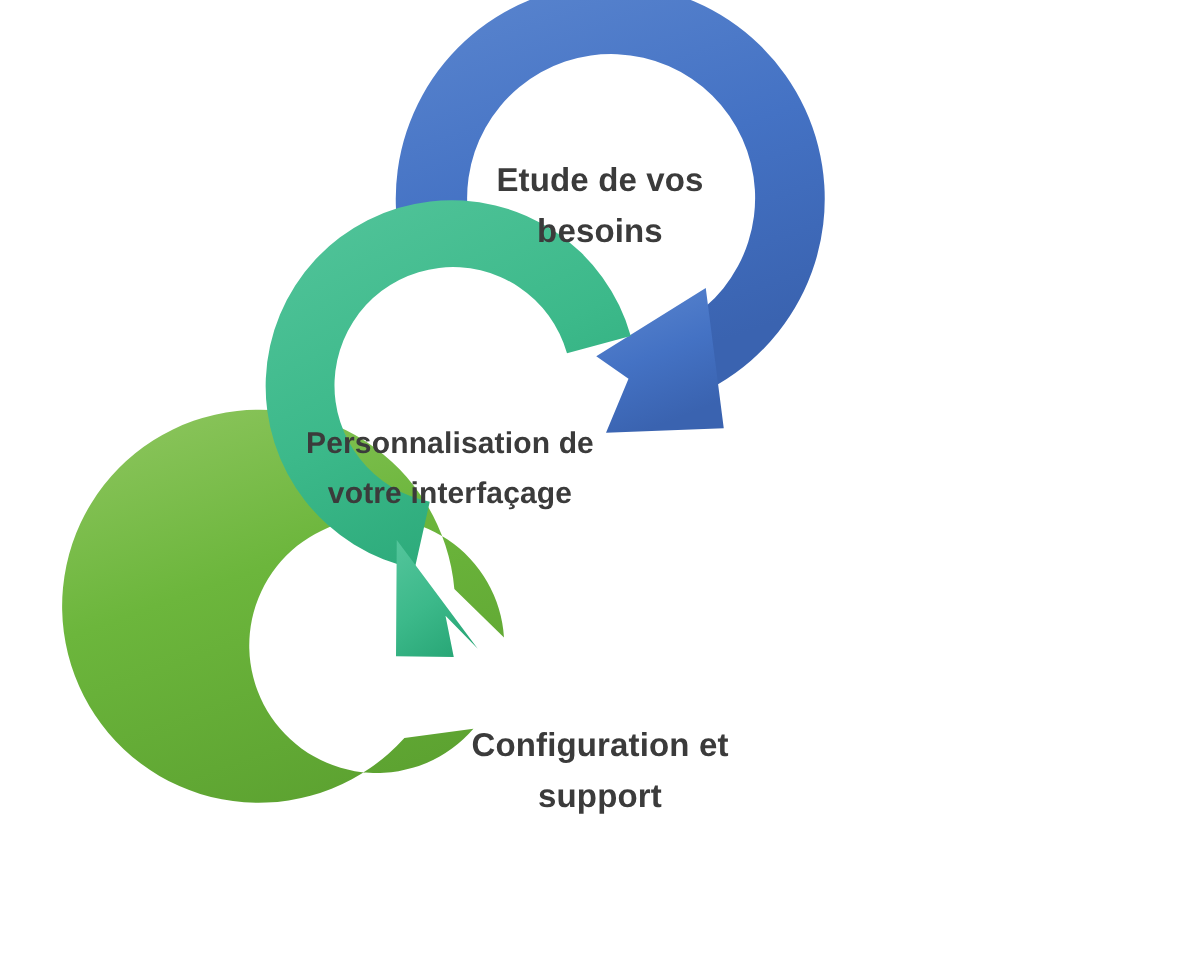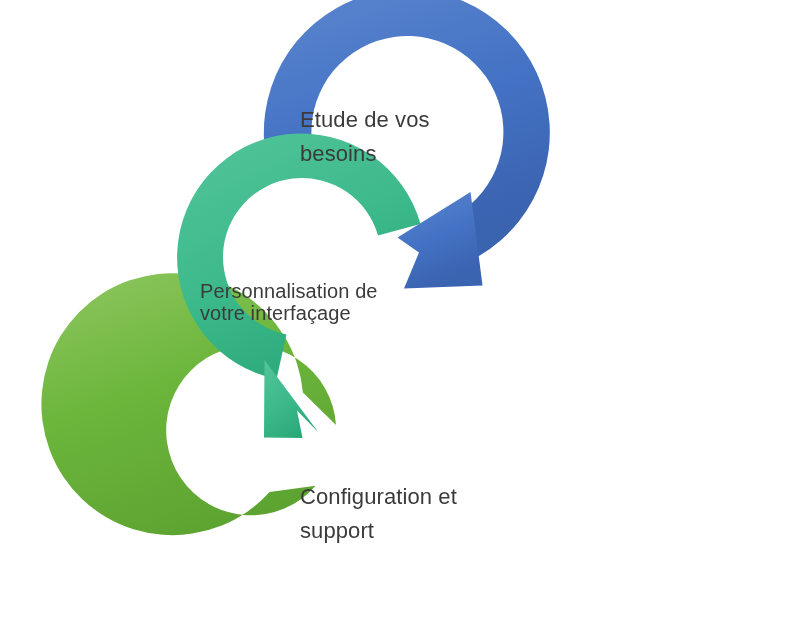--- a/index.html
+++ b/index.html
@@ -22,40 +22,41 @@
   #diagram-svg {
     position: absolute;
     left: 0;
     top: 0;
     width: 800px;
     height: 640px;
     display: block;
   }
   .ring-label {
     position: absolute;
+    text-align: center;
     color: #3b3b3b;
     font-family: "Liberation Sans", sans-serif;
     font-size: 22px;
     line-height: 34px;
-    font-weight: 400;
+    font-weight: 700;
     letter-spacing: 0.1px;
     white-space: pre-line;
     user-select: none;
   }
   #label-step-1 {
     left: 300px;
     top: 103px;
     width: 200px;
   }
   #label-step-2 {
     left: 200px;
     top: 280px;
     width: 200px;
     font-size: 20px;
-    line-height: 22px;
+    line-height: 33px;
   }
   #label-step-3 {
     left: 300px;
     top: 456px;
     width: 200px;
     margin-top: 24px;
   }
 </style>
 </head>
 <body>

